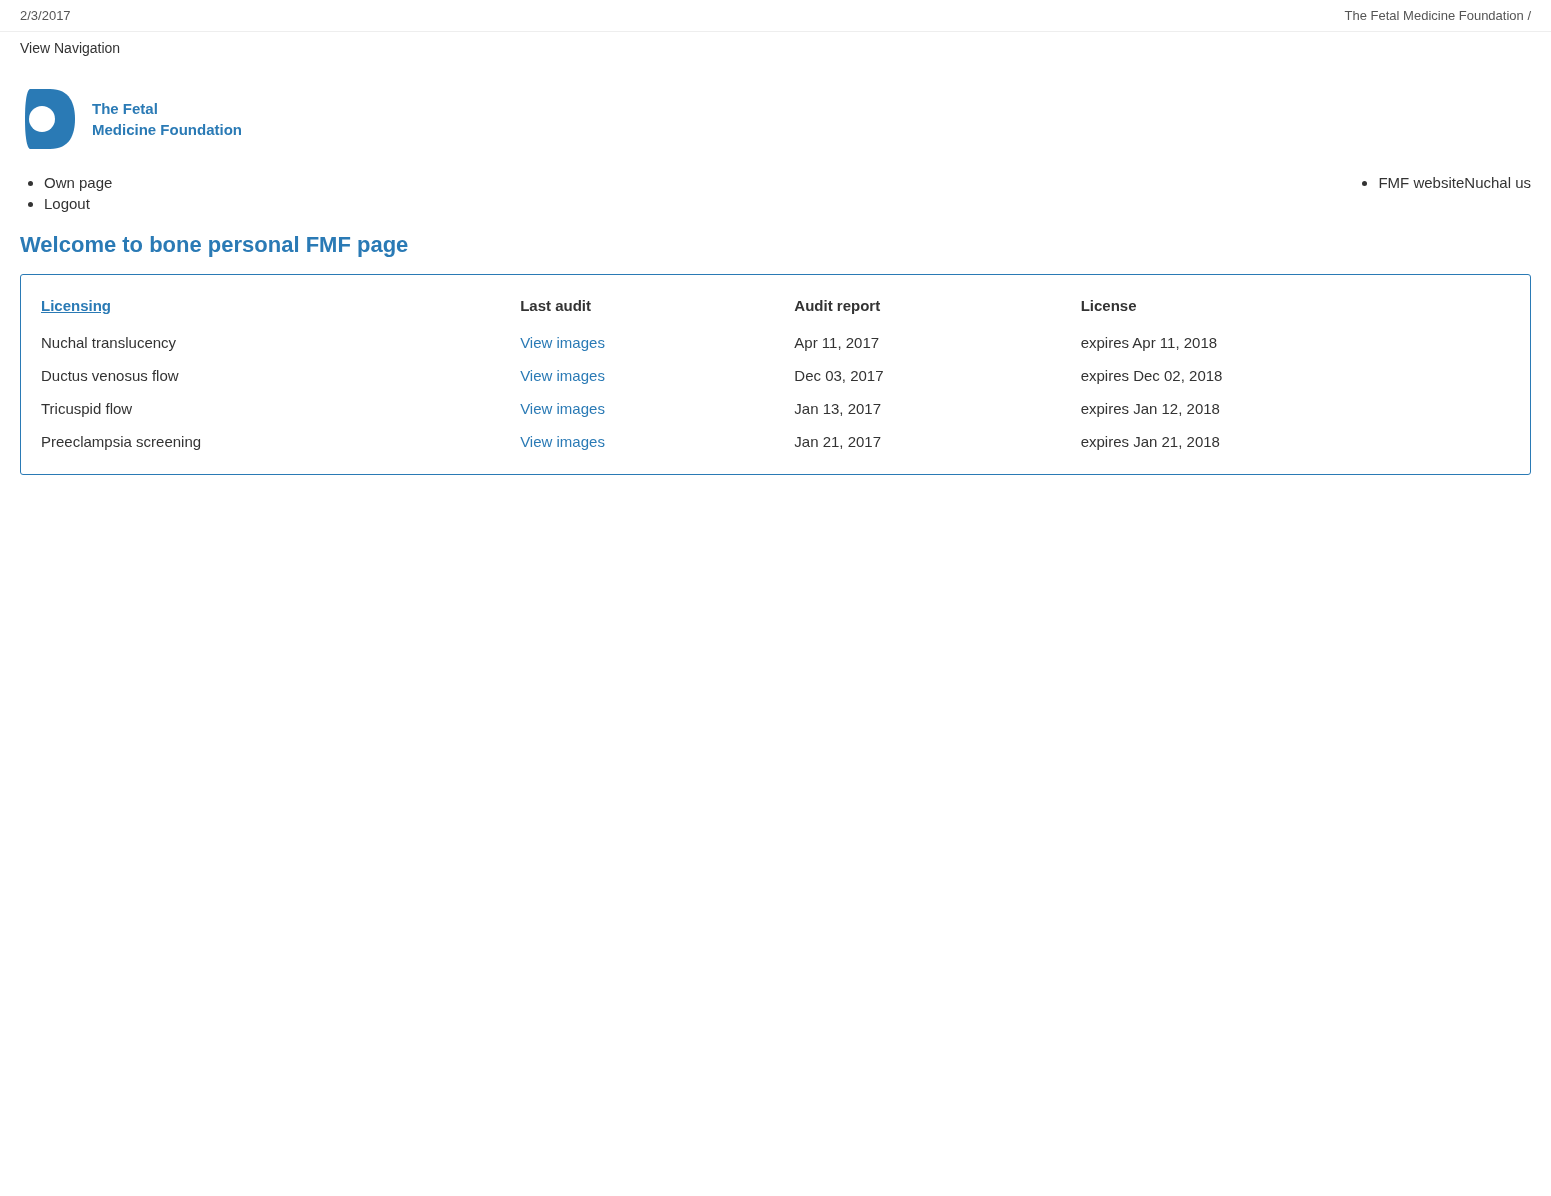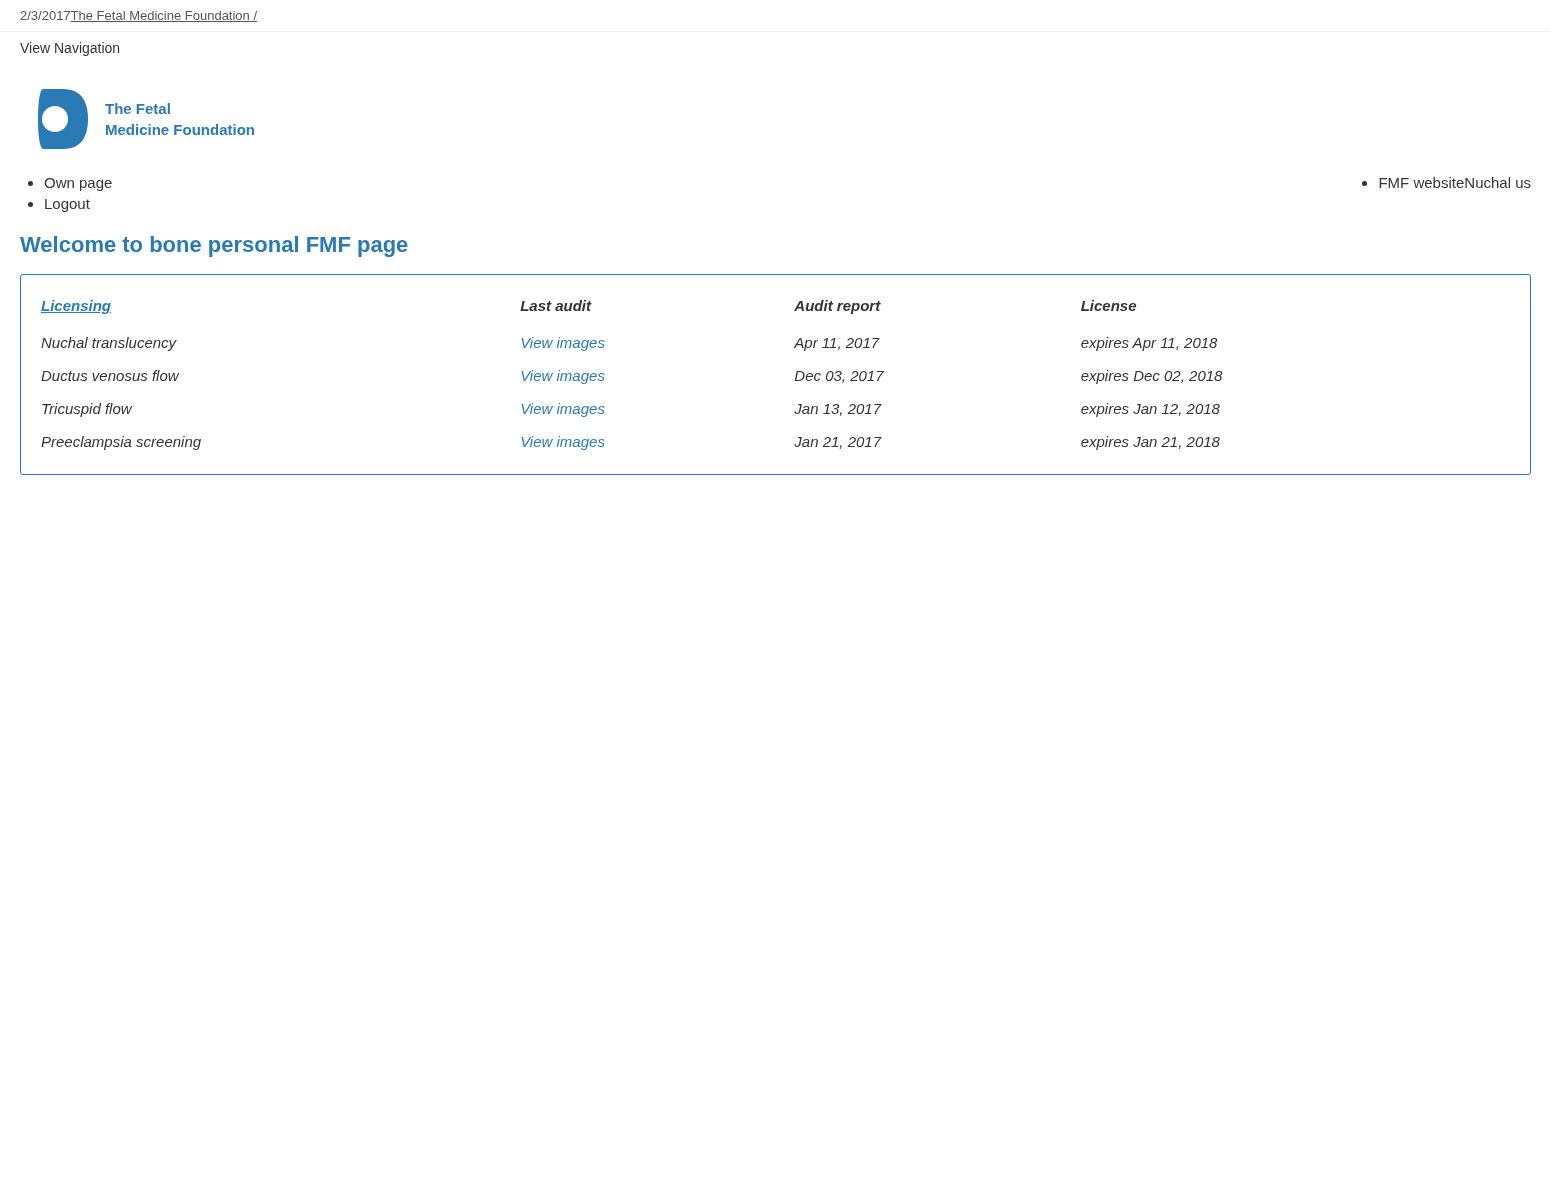--- a/index.html
+++ b/index.html
@@ -21,39 +21,38 @@
       justify-content: space-between;
       align-items: center;
       padding: 8px 20px;
       font-size: 13px;
       color: #555;
       border-bottom: 1px solid #eee;
     }
 
     .top-bar-center {
       flex: 1;
-      text-align: left;
-      text-decoration: underline;
+      text-align: right;
     }
 
     .skip-nav {
       padding: 8px 20px;
       font-size: 14px;
       color: #333;
     }
 
     .skip-nav a {
       color: #333;
       text-decoration: none;
     }
 
     .header-section {
       display: flex;
       align-items: center;
-      padding: 20px 20px 10px 33px;
+      padding: 20px 20px 10px 20px;
     }
 
     .logo-container {
       display: flex;
       align-items: center;
       gap: 12px;
     }
 
     .logo-shape {
       width: 60px;
@@ -143,21 +142,20 @@
 
     .personal-details-box .links-line a {
       color: #2a7ab5;
       text-decoration: none;
     }
 
     .licensing-box {
       border: 1px solid #2a7ab5;
       border-radius: 3px;
       padding: 16px 20px;
-      font-style: italic;
     }
 
     .licensing-table {
       width: 100%;
       border-collapse: collapse;
     }
 
     .licensing-table th {
       text-align: left;
       padding: 6px 16px 12px 0;

